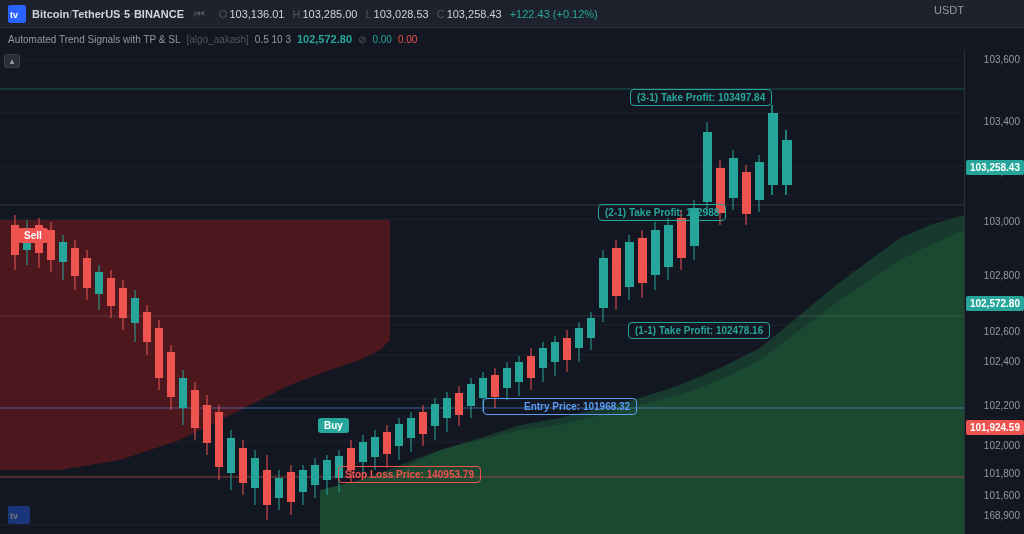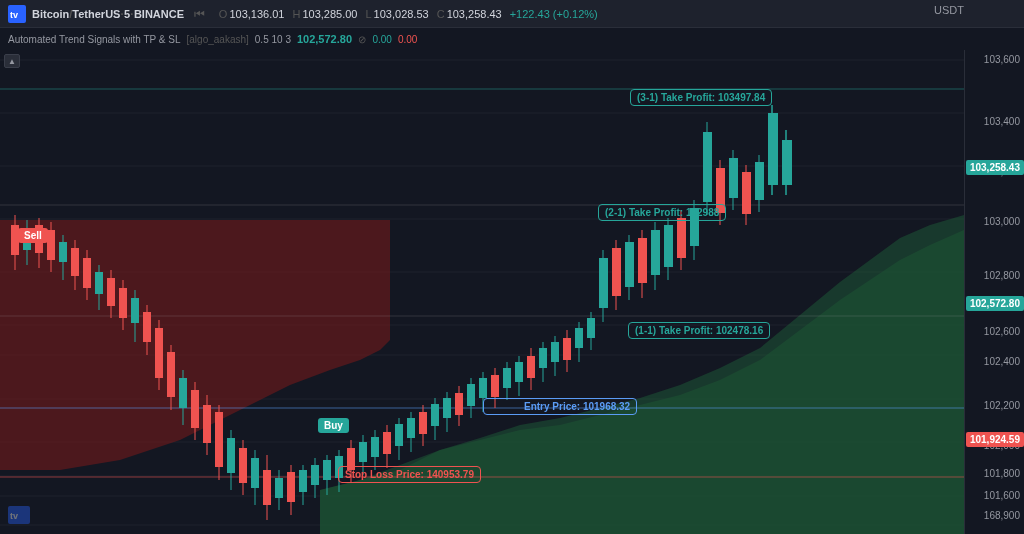--- a/index.html
+++ b/index.html
@@ -482,21 +482,21 @@
 </div>
 
 <div class="price-badge badge-green" style="top: 160px; right: 0;">
   <span>103,258.43</span>
 </div>
 
 <div class="price-badge badge-green" style="top: 296px; right: 0;">
   <span>102,572.80</span>
 </div>
 
-<div class="price-badge badge-red" style="top: 420px; right: 0; margin-top: 12px;">
+<div class="price-badge badge-red" style="top: 420px; right: 0;">
   <span>101,924.59</span>
 </div>
 
 <div style="position:absolute; bottom:8px; left:8px; opacity:0.4;">
   <svg width="22" height="18" viewBox="0 0 22 18">
     <rect width="22" height="18" rx="2" fill="#2962ff"></rect>
     <text x="2" y="13" font-size="9" fill="white" font-weight="bold">tv</text>
   </svg>
 </div>
 

